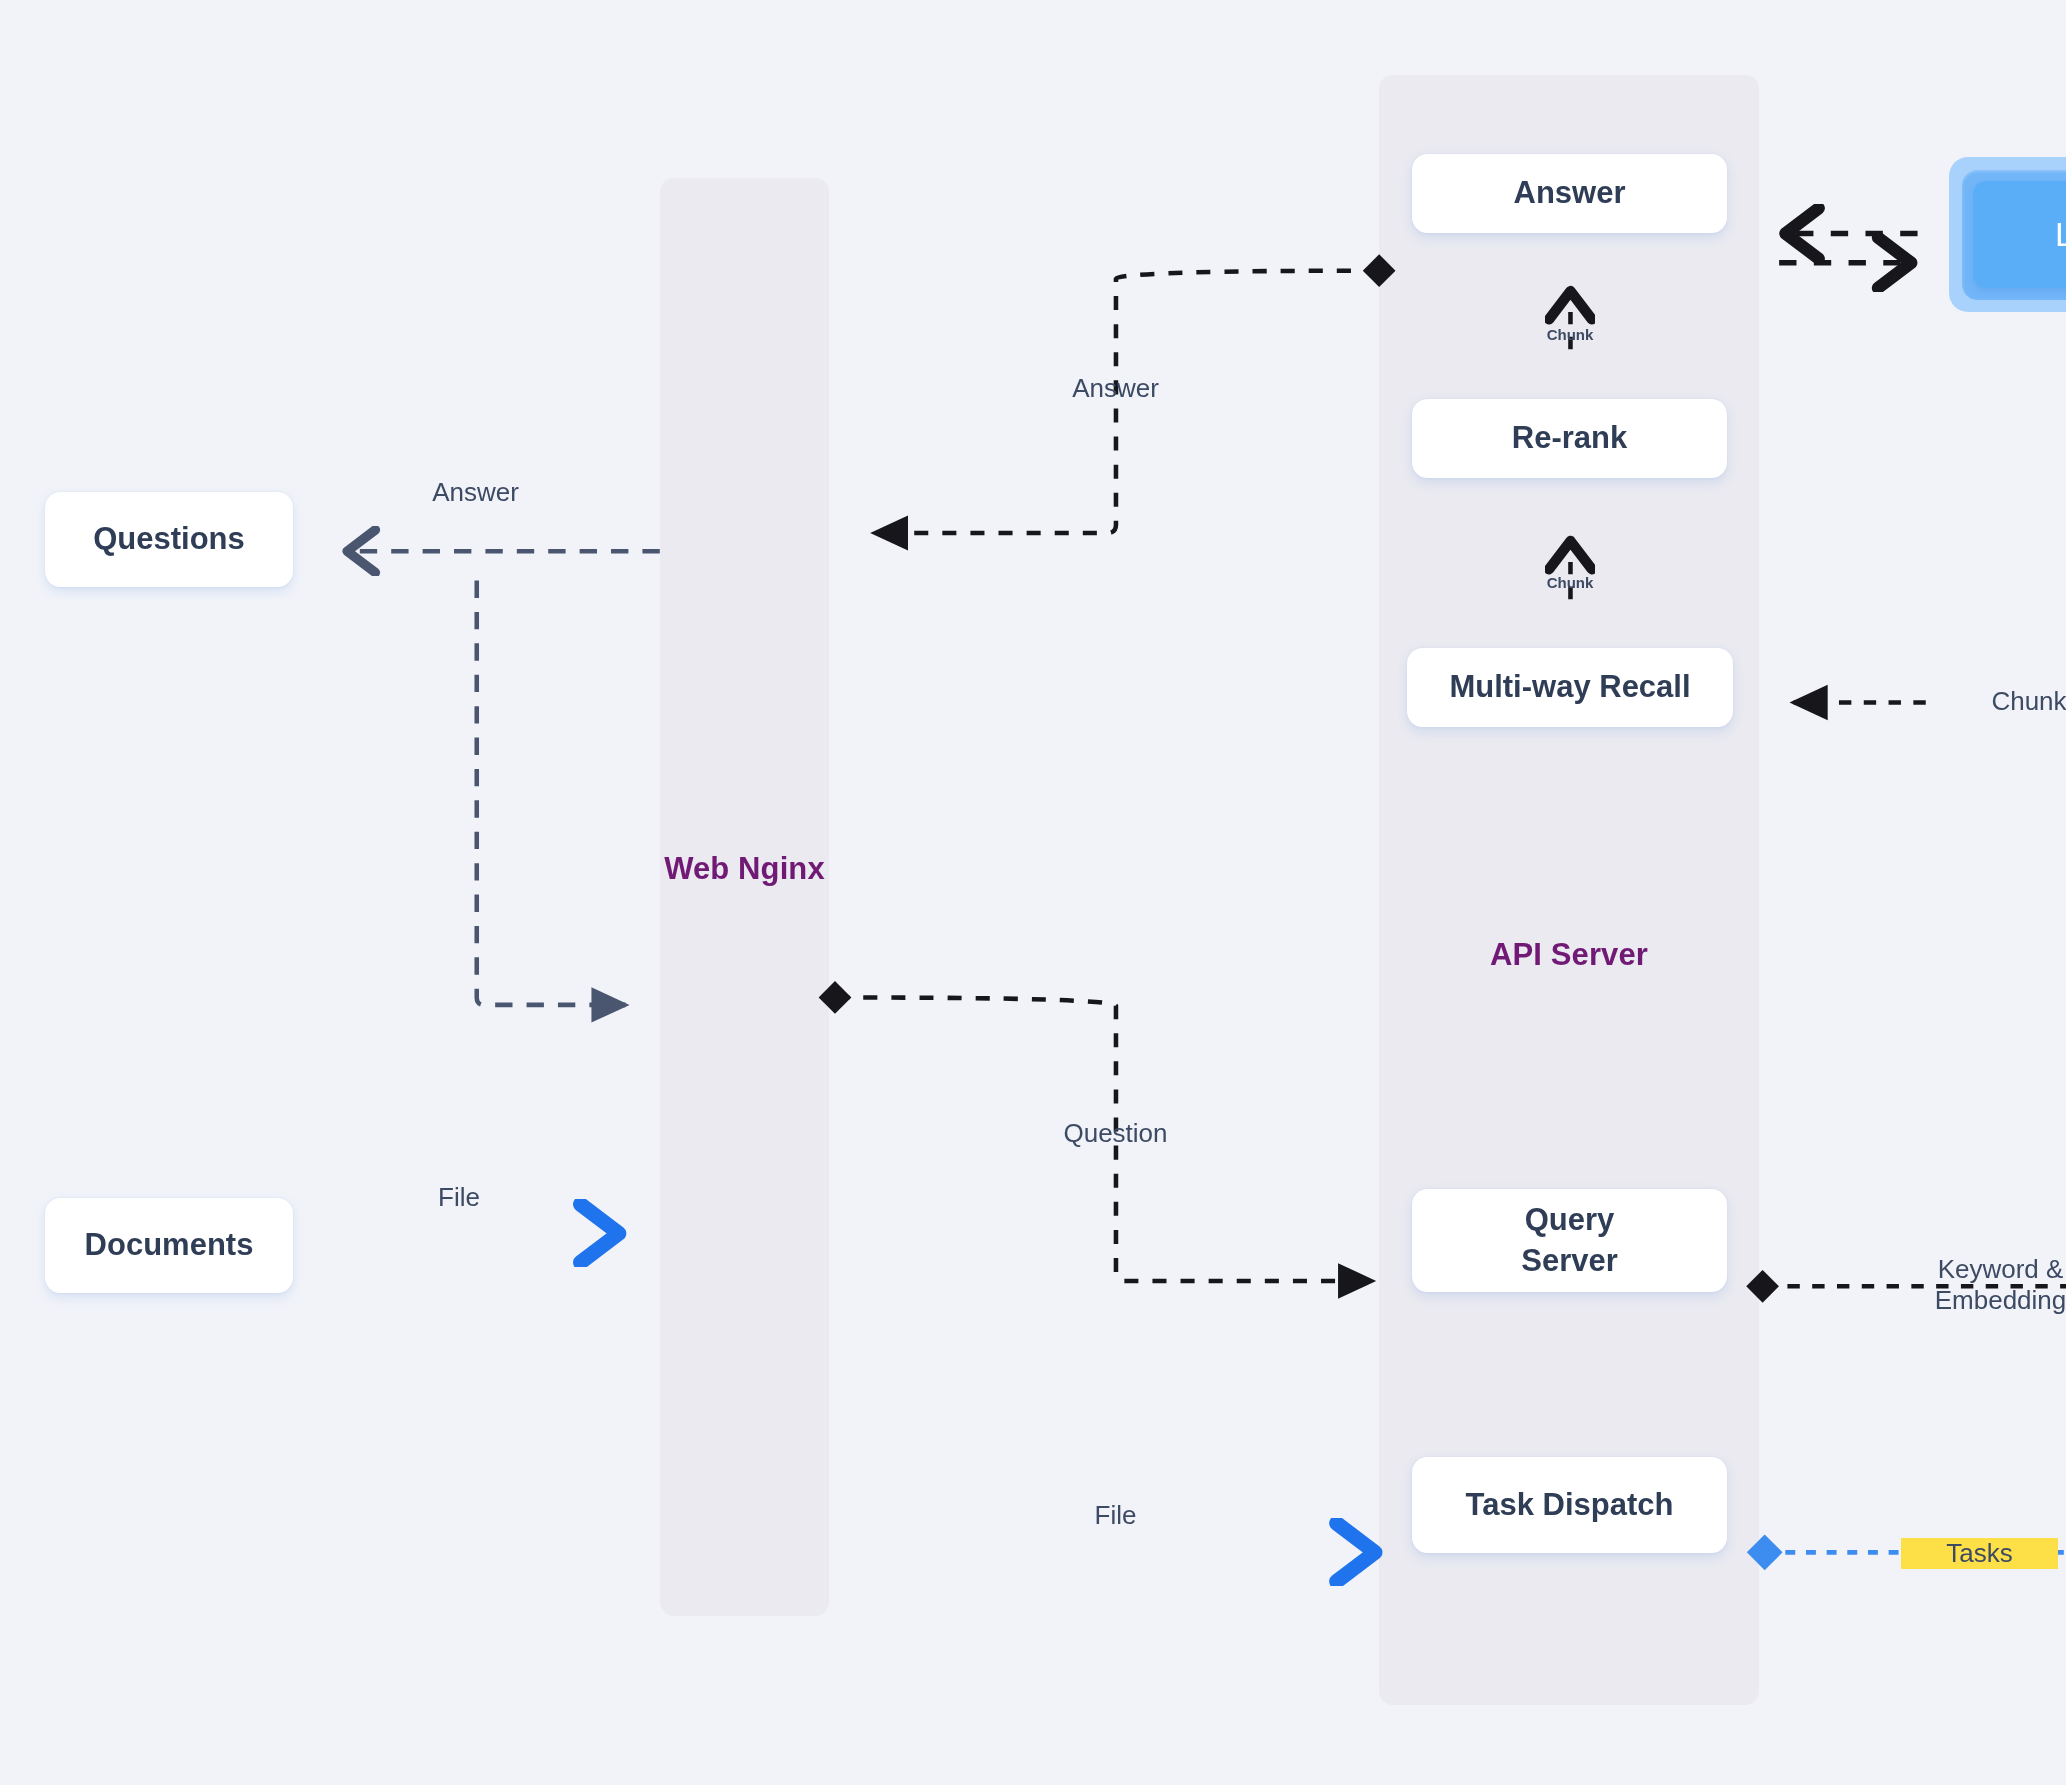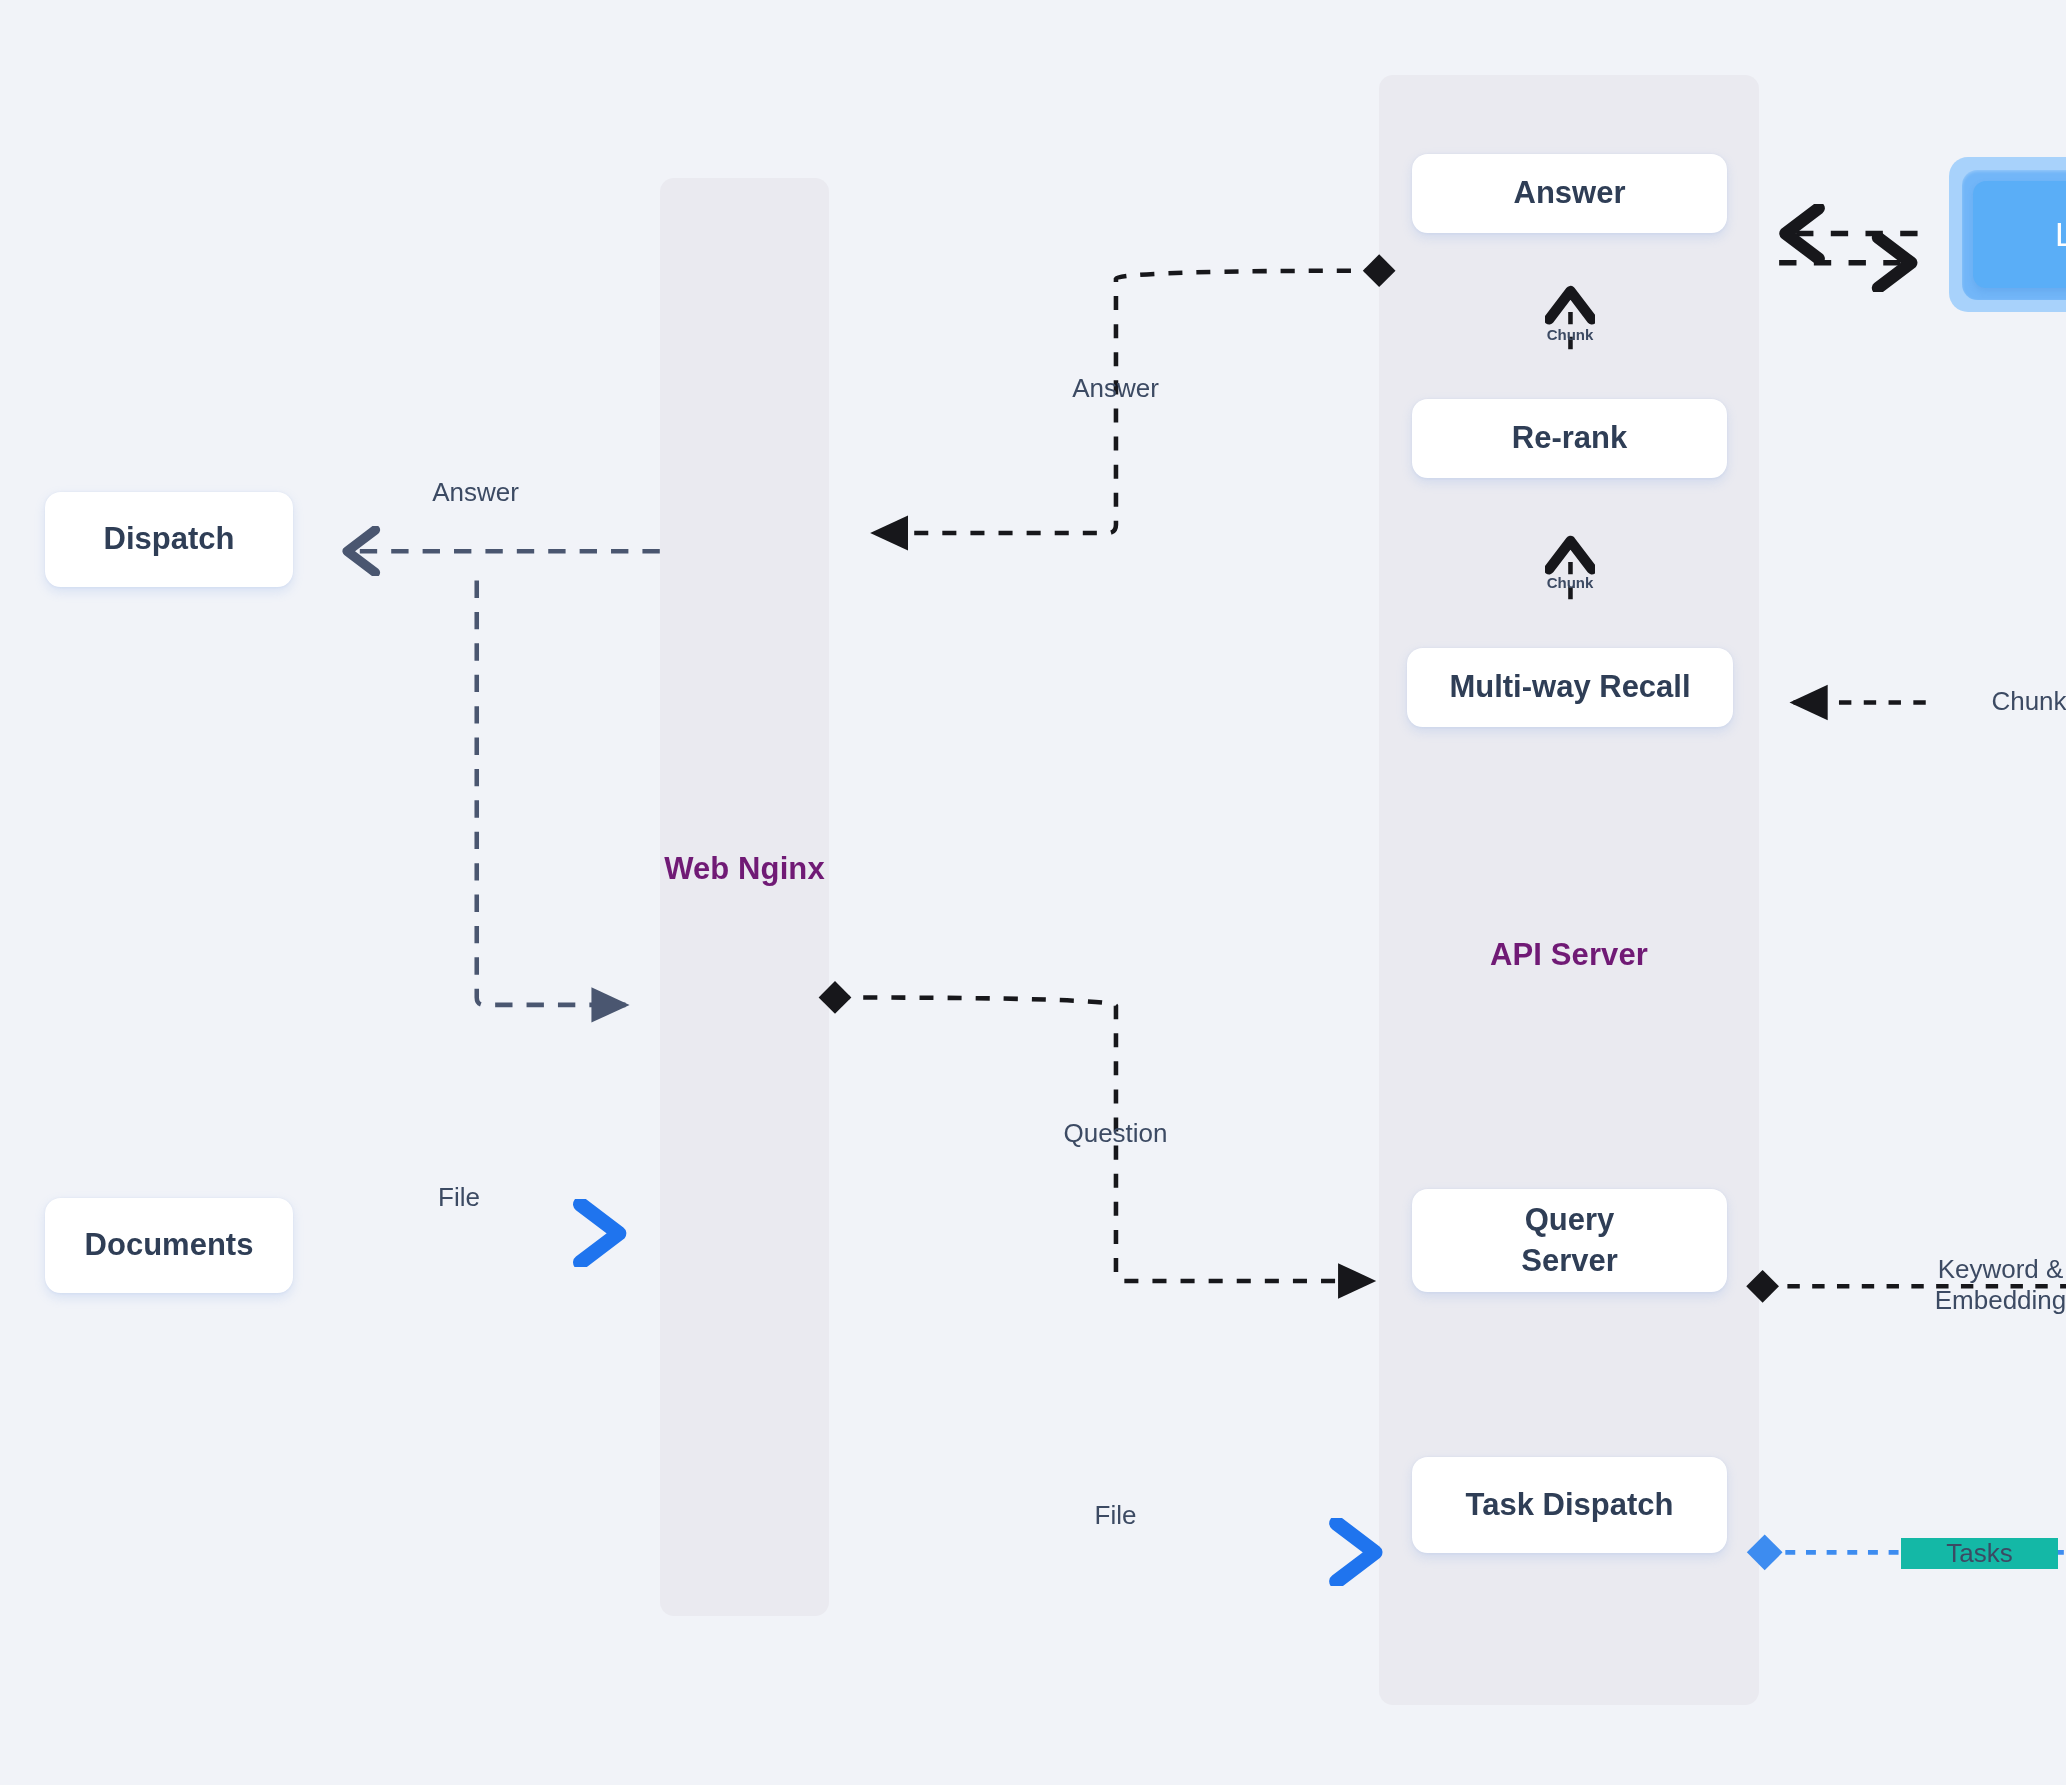--- a/index.html
+++ b/index.html
@@ -259,21 +259,21 @@
 
       <path d="M0,0 L0,130 A385,110 0 0 0 770,130 L770,0 Z" fill="url(#db2)" stroke="#8ec7f8" stroke-width="4"></path>
       <ellipse cx="385" cy="0" rx="385" ry="110" fill="url(#db1)" stroke="#8ec7f8" stroke-width="4"></ellipse>
 
       <circle cx="655" cy="155" r="52" fill="#f2f8ff" stroke="#8ec7f8" stroke-width="4"></circle>
       <circle cx="655" cy="320" r="52" fill="#f2f8ff" stroke="#74b8f6" stroke-width="4"></circle>
       <circle cx="655" cy="485" r="52" fill="#f2f8ff" stroke="#5aa9f4" stroke-width="4"></circle>
     </g>
   </svg>
 
-  <div class="card" style="left:45px; top:492px; width:248px; height:95px;">Dispatch</div>
+  <div class="card" style="left:45px; top:492px; width:248px; height:95px;">Questions</div>
 
   <div class="card" style="left:45px; top:1174px; width:248px; height:95px;margin-top:24px;">Documents</div>
 
   <div class="card" style="left:1412px; top:154px; width:315px; height:79px;">Answer</div>
 
   <div class="card" style="left:1412px; top:399px; width:315px; height:79px;">Re-rank</div>
 
   <div class="card" style="left:1407px; top:648px; width:326px; height:79px;">Multi-way Recall</div>
 
   <div class="card" style="left:1412px; top:1189px; width:315px; height:103px; white-space:pre;">Query
@@ -301,16 +301,16 @@
 
   <div class="edge-label small" style="left:1504px; top:326px; width:132px;">Chunk</div>
 
   <div class="edge-label small" style="left:1504px; top:574px; width:132px;">Chunk</div>
 
   <div class="edge-label" style="left:1934px; top:686px; width:190px; background:#f1f3f8;">Chunk</div>
 
   <div class="edge-label" style="left:1835px; top:1254px; width:331px;">Keyword &amp;
 Embedding</div>
 
-  <div class="edge-label" style="left:1901px; top:1538px; width:157px; background:#14b8a6;">Tasks</div>
+  <div class="edge-label" style="left:1901px; top:1538px; width:157px; background:#fde047;">Tasks</div>
 
 </div>
 
 
 </body></html>

